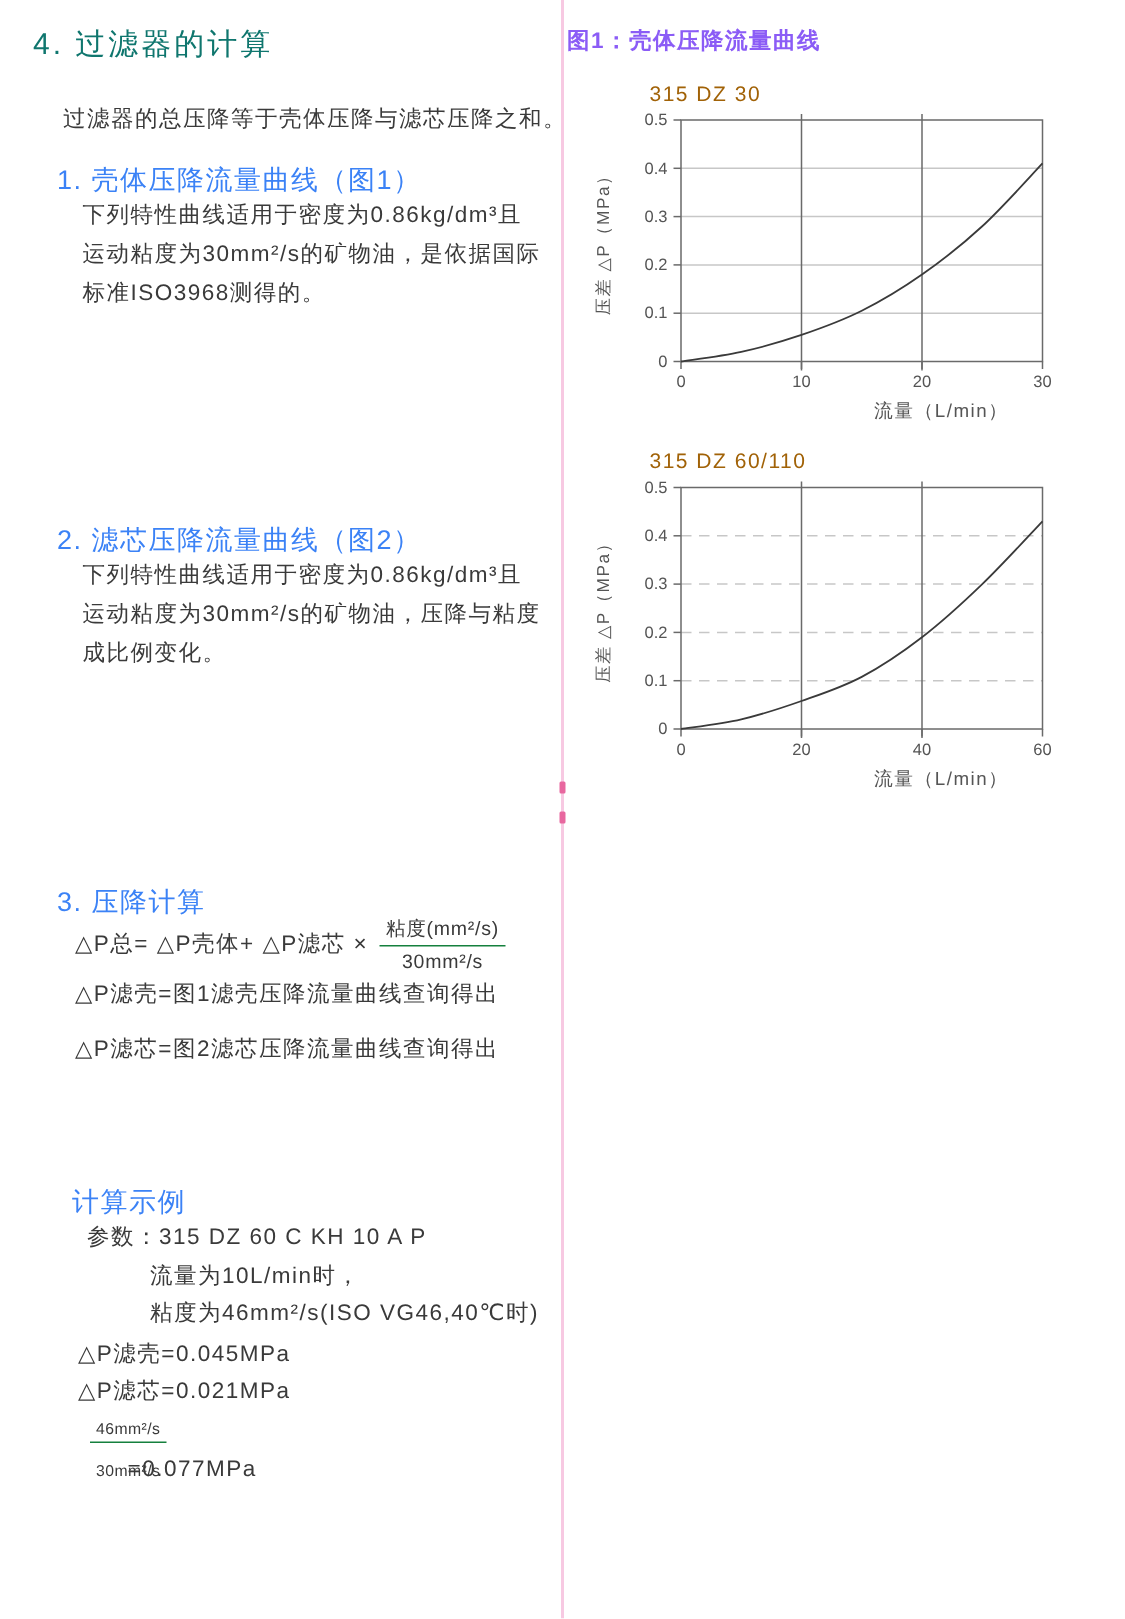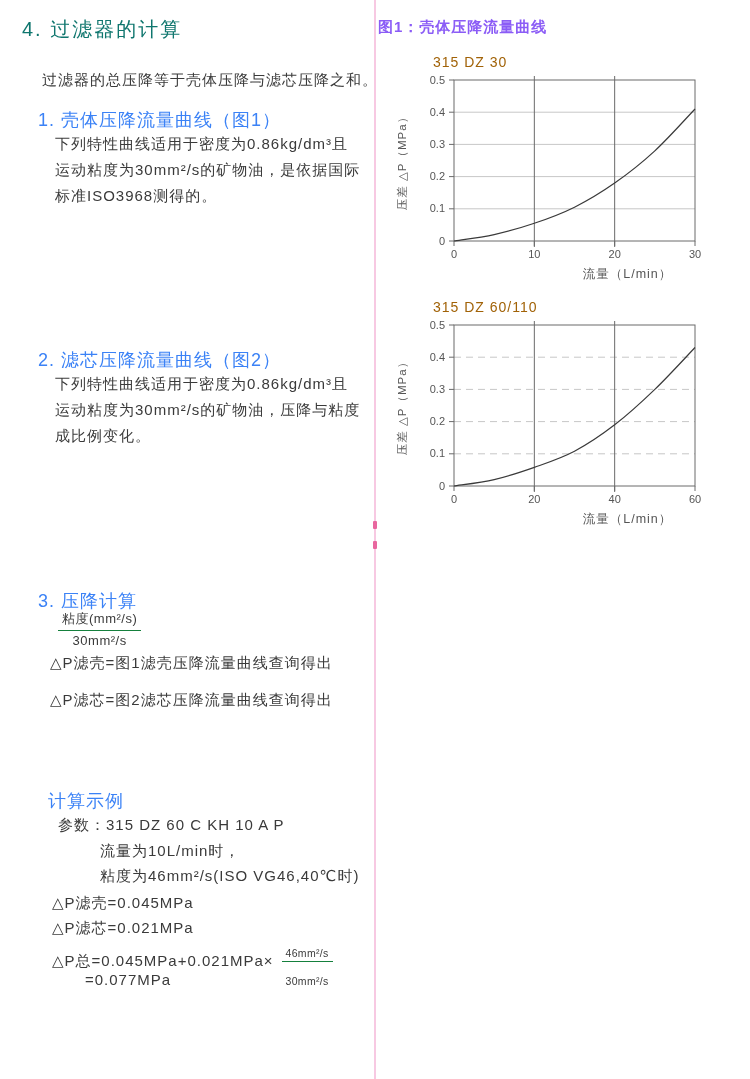--- a/index.html
+++ b/index.html
@@ -42,38 +42,38 @@
 标准ISO3968测得的。</div>
 
 <div class="abs heading" style="left:38px;top:348px;">2. 滤芯压降流量曲线（图2）</div>
 <div class="abs body-text" style="left:55px;top:371px;">下列特性曲线适用于密度为0.86kg/dm³且
 运动粘度为30mm²/s的矿物油，压降与粘度
 成比例变化。</div>
 
 <div class="abs heading" style="left:38px;top:589px;">3. 压降计算</div>
 
 <div class="abs formula-row" style="left:50px;top:610px;">
+  <span>△P总= △P壳体+ △P滤芯 ×</span>
   <span class="fraction frac-lg">
     <span class="num">粘度(mm²/s)</span>
     <span class="den">30mm²/s</span>
   </span>
 </div>
 
 <div class="abs body-text" style="left:50px;top:650px;">△P滤壳=图1滤壳压降流量曲线查询得出</div>
 <div class="abs body-text" style="left:50px;top:687px;">△P滤芯=图2滤芯压降流量曲线查询得出</div>
 
 <div class="abs heading" style="left:48px;top:789px;">计算示例</div>
 <div class="abs body-text" style="left:58px;top:812px;">参数：315 DZ 60 C KH 10 A P</div>
 <div class="abs body-text" style="left:100px;top:838px;">流量为10L/min时，</div>
 <div class="abs body-text" style="left:100px;top:863px;">粘度为46mm²/s(ISO VG46,40℃时)</div>
 <div class="abs body-text" style="left:52px;top:890px;">△P滤壳=0.045MPa</div>
 <div class="abs body-text" style="left:52px;top:915px;">△P滤芯=0.021MPa</div>
 
 <div class="abs formula-row" style="left:52px;top:936px;">
-  <span>△P总=0.045MPa+0.021MPa×</span>
   <span class="fraction frac-sm">
     <span class="num">46mm²/s</span>
     <span class="den">30mm²/s</span>
   </span>
 </div>
 <div class="abs body-text" style="left:85px;top:967px;">=0.077MPa</div>
 
 <div class="abs fig-header" style="left:378px;top:18px;">图1：壳体压降流量曲线</div>
 
 <div class="abs chart-title" style="left:433px;top:54px;">315 DZ 30</div>

